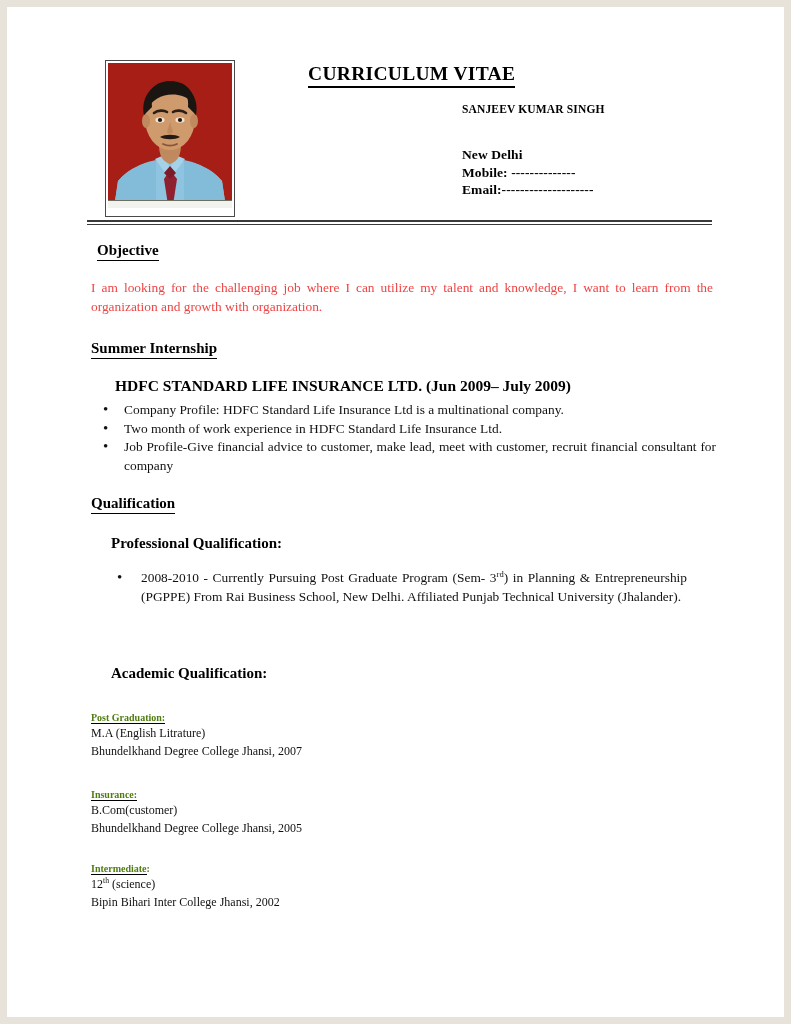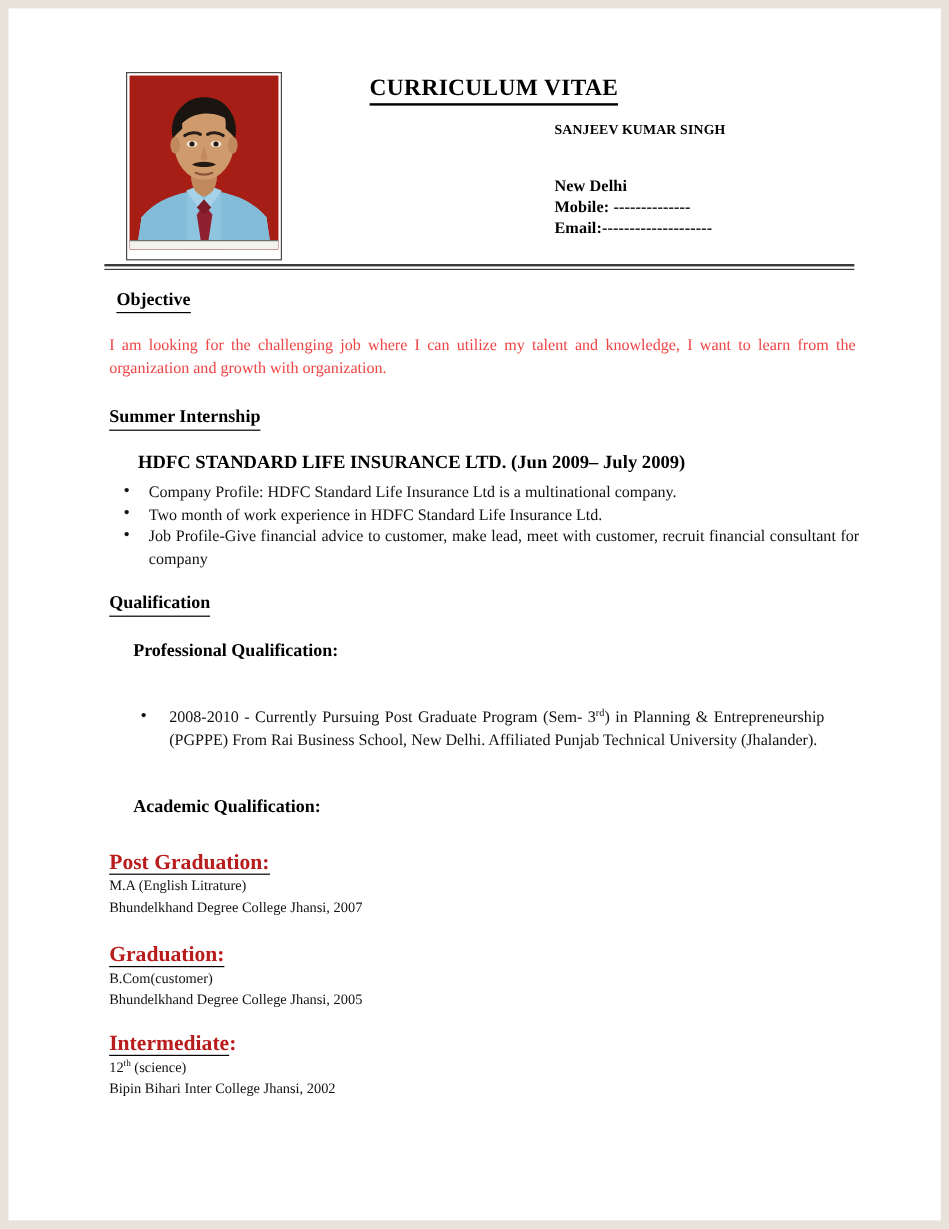--- a/index.html
+++ b/index.html
@@ -188,28 +188,28 @@
     margin: 0;
   }
   ul.bl li::before {
     content: "\2022";
     position: absolute;
     left: 12px;
     top: -1px;
     font-size: 15px;
     color: #111;
   }
-  ul.bl.wide li { padding-left: 50px; margin-top: 20px; }
+  ul.bl.wide li { padding-left: 50px; }
   ul.bl.wide li::before { left: 26px; }
 
   .edu-head {
-    font-size: 18px;
+    font-size: 10px;
     font-weight: bold;
     display: inline-block;
-    color: #b91c1c;
+    color: #4d7c0f;
     line-height: 1.3;
     text-align: center;
   }
   .edu-head .u { border-bottom: 1.5px solid #000; }
   .edu-line {
     font-size: 12px;
     line-height: 17.5px;
     color: #111;
   }
   sup { font-size: 0.64em; vertical-align: super; line-height: 0; }
@@ -326,21 +326,21 @@
 
       <div class="b-acadqual subhead"><span>Academic Qualification</span><span>:</span></div>
 
       <div class="b-post">
         <div class="edu-head"><span class="u">Post Graduation:</span></div>
         <div class="edu-line">M.A (English Litrature)</div>
         <div class="edu-line">Bhundelkhand Degree College Jhansi, 2007</div>
       </div>
 
       <div class="b-grad">
-        <div class="edu-head"><span class="u">Graduation:</span></div>
+        <div class="edu-head"><span class="u">Insurance:</span></div>
         <div class="edu-line">B.Com(customer)</div>
         <div class="edu-line"> Bhundelkhand Degree College Jhansi, 2005</div>
       </div>
 
       <div class="b-inter">
         <div class="edu-head"><span class="u">Intermediate</span><span>:</span></div>
         <div class="edu-line">12<sup>th</sup> (science)</div>
         <div class="edu-line">Bipin Bihari Inter College Jhansi, 2002</div>
       </div>
 

